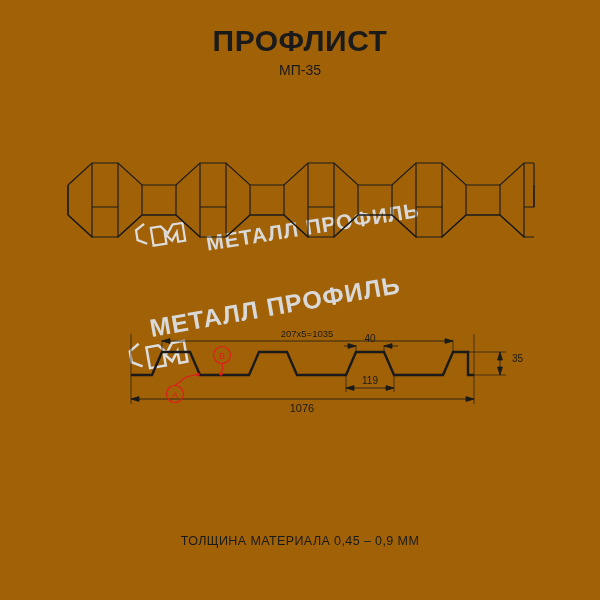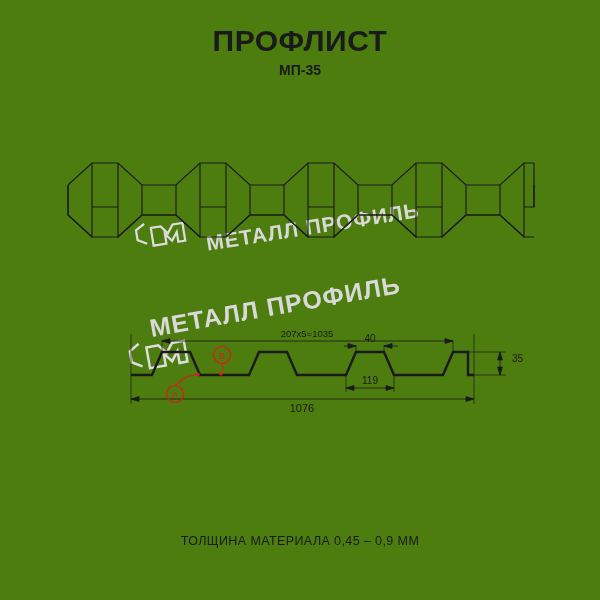--- a/index.html
+++ b/index.html
@@ -11,41 +11,41 @@
     width: 600px;
     height: 600px;
     font-family: "Liberation Sans", sans-serif;
     color: #1a1a1a;
     position: relative;
     overflow: hidden;
   }
   .page {
     position: absolute;
     inset: 0;
-    background: #4d7c0f;
+    background: #a16207;
   }
   .title {
     position: absolute;
     top: 24px;
     left: 0;
     width: 600px;
     text-align: center;
     font-size: 30px;
     font-weight: bold;
     letter-spacing: 0.5px;
     color: #1a1a1a;
   }
   .subtitle {
     position: absolute;
     top: 62px;
     left: 0;
     width: 600px;
     text-align: center;
     font-size: 14px;
-    font-weight: bold;
+    font-weight: normal;
     color: #1a1a1a;
   }
   .footer {
     position: absolute;
     bottom: 52px;
     left: 0;
     width: 600px;
     text-align: center;
     font-size: 12.5px;
     font-weight: normal;

